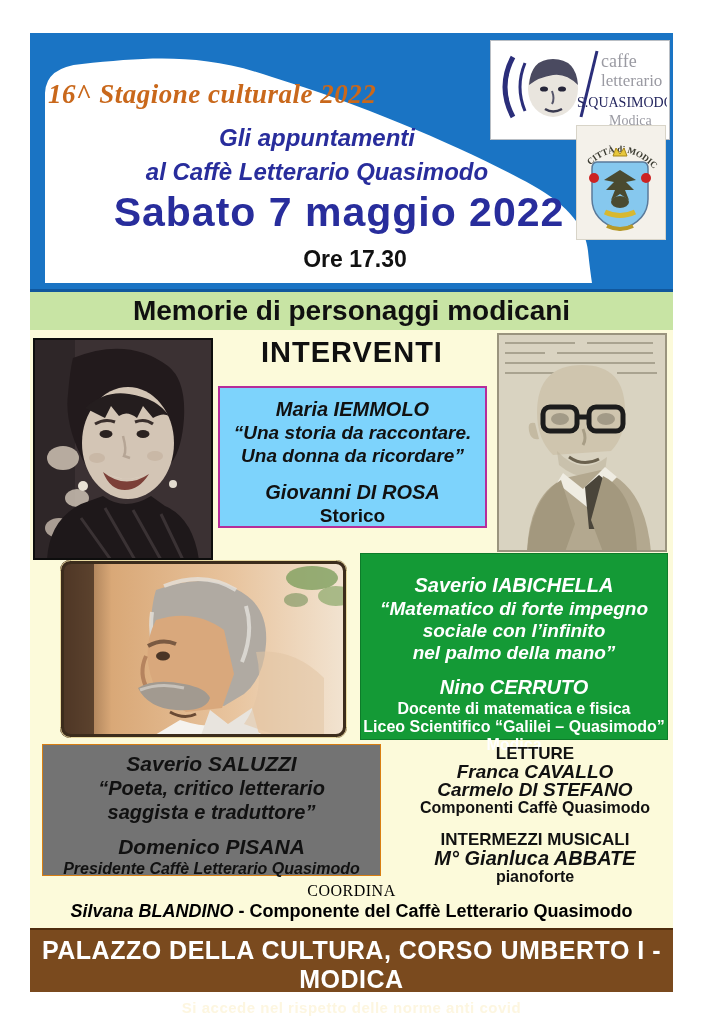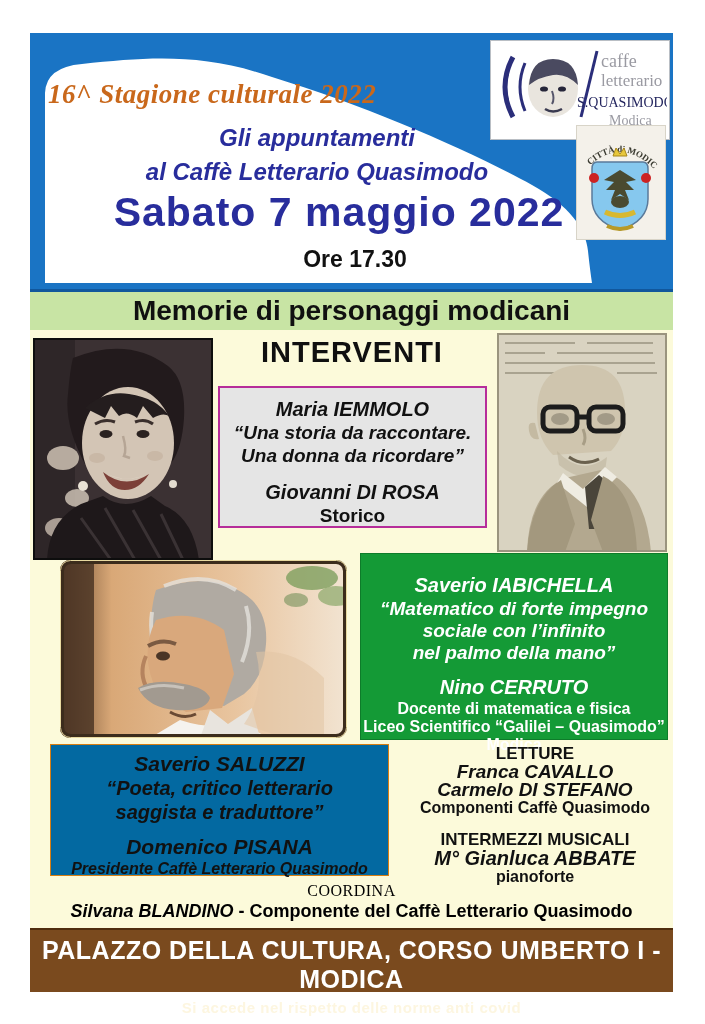--- a/index.html
+++ b/index.html
@@ -31,35 +31,35 @@
 
   
   .main{position:absolute;left:0;top:297px;width:643px;height:598px;background:#fcfada;}
   .interventi{position:absolute;left:192px;top:6px;width:260px;text-align:center;
               font-weight:bold;font-size:29px;color:#101010;letter-spacing:1px;}
   .photo{position:absolute;}
   .photo svg{display:block;}
 
   .card{position:absolute;text-align:center;font-weight:bold;box-sizing:border-box;}
   .card .it{font-style:italic;}
-  .card-iemmolo{left:188px;top:56px;width:269px;height:142px;background:#e5e5e5;
+  .card-iemmolo{left:188px;top:56px;width:269px;height:142px;background:#7dd3fc;
                 border:2px solid #b62d9a;color:#111;padding-top:9px;}
   .card-iemmolo .l1{font-size:20px;line-height:24px;}
   .card-iemmolo .l2{font-size:19px;line-height:23px;}
   .card-iemmolo .sp{font-size:20px;line-height:24px;margin-top:13px;}
   .card-iemmolo .rl{font-size:19px;line-height:23px;}
 
   .card-iabichella{left:330px;top:223px;width:308px;height:187px;background:#149a36;
                    color:#ffffff;padding-top:7px;border:1px solid #0e7c2a;}
   .card-iabichella .l1{font-size:20px;line-height:25px;margin-top:12px;}
   .card-iabichella .l2{font-size:19px;line-height:22px;}
   .card-iabichella .sp{font-size:20px;line-height:25px;margin-top:11px;}
   .card-iabichella .rl{font-size:16px;line-height:18px;}
 
-  .card-saluzzi{left:20px;top:414px;width:339px;height:132px;background:#0369a1;
+  .card-saluzzi{left:12px;top:414px;width:339px;height:132px;background:#737373;
                 color:#111;padding-top:7px;border:1px solid #d87e12;}
   .card-saluzzi .l1{font-size:21px;line-height:24px;}
   .card-saluzzi .l2{font-size:20px;line-height:24px;}
   .card-saluzzi .sp{font-size:21px;line-height:24px;margin-top:11px;}
   .card-saluzzi .rl{font-size:16px;line-height:19px;font-style:italic;}
 
   .right-program{position:absolute;left:365px;top:415px;width:280px;text-align:center;color:#111;}
   .right-program .h{font-weight:bold;font-size:17px;line-height:18px;}
   .right-program .n{font-weight:bold;font-style:italic;font-size:19px;line-height:18px;}
   .right-program .r{font-weight:bold;font-size:16px;line-height:18px;}

